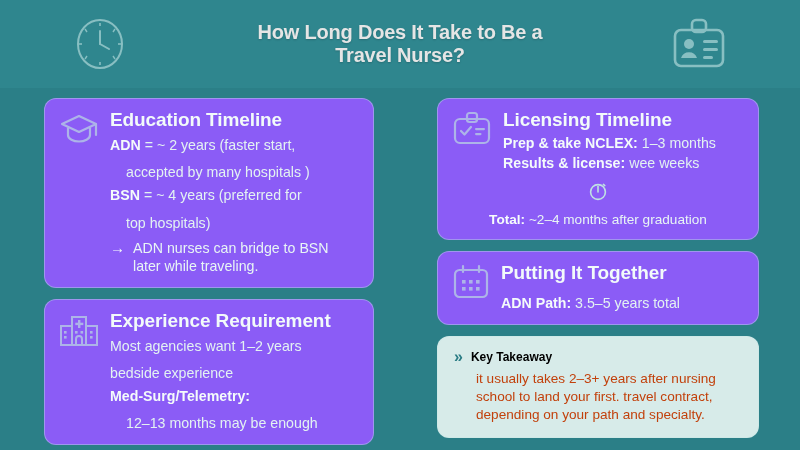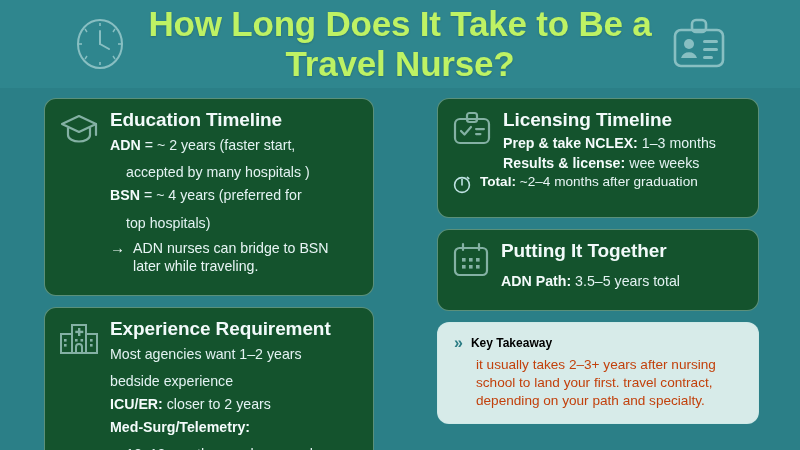--- a/index.html
+++ b/index.html
@@ -15,39 +15,39 @@
   
   .header-band{
     position:absolute; left:0; top:0; width:800px; height:88px;
     background:#2f868e;
   }
   .header-inner{
     position:absolute; left:0; top:0; width:800px; height:88px;
     display:flex; align-items:center; justify-content:center;
   }
   .title{
-    font-size:35px; font-weight:bold; line-height:1.13;
-    text-align:center; letter-spacing:-0.2px; color:#bef264;
+    font-size:20px; font-weight:bold; line-height:1.13;
+    text-align:center; letter-spacing:-0.2px; color:#e5e5e5;
     text-shadow:0 1px 2px rgba(0,0,0,.18);
     max-width:520px;
   }
   .hdr-icon{ position:absolute; opacity:.62; }
   .hdr-icon.clock{ left:74px; top:16px; }
   .hdr-icon.badge{ left:667px; top:12px; }
 
   
   .col{ position:absolute; }
   .col-left{ left:44px;  top:98px;  width:330px; }
   .col-right{ left:437px; top:98px; width:322px; }
 
   .card{
     border:1px solid rgba(190,228,228,.42);
     border-radius:12px;
-    background:#14532d;
-    padding:10px 14px 20px 14px;
+    background:#8b5cf6;
+    padding:10px 14px 12px 14px;
     margin-bottom:11px;
     position:relative;
   }
   .card.accent{
     background:#d7ebe9;
     border-color:rgba(190,228,228,.30);
     color:#1d6a72;
     padding:11px 14px 13px 16px;
   }
 
@@ -68,22 +68,22 @@
   
   .lic .line{ margin-top:2px; font-size:14.2px; }
 
   .arrow-row{
     display:flex; gap:8px; align-items:flex-start;
     font-size:14.2px; line-height:1.27; color:#e8f5f5; margin-top:7px;
   }
   .arrow-row .arw{ font-weight:bold; font-size:15px; line-height:1.2; color:#f4fbfb; }
 
   .total-row{
-    display:flex; align-items:flex-start; gap:8px;
-    margin-top:2px; font-size:13.6px; color:#e8f5f5;
+    display:flex; align-items:center; gap:8px;
+    margin-top:9px; font-size:13.6px; color:#e8f5f5;flex-direction:column;
   }
   .total-row .b{ font-weight:bold; color:#f6fcfc; }
 
   
   .kt-head{ display:flex; align-items:center; gap:9px; }
   .kt-chev{ font-weight:bold; font-size:16px; color:#2a7c84; letter-spacing:-1px; }
   .kt-title{ font-size:12px; font-weight:bold; color:#000000; }
   .kt-text{
     font-size:13.6px; line-height:1.33; color:#c2410c;
     padding-left:22px; margin-top:4px;
@@ -181,23 +181,20 @@
           <rect x="31" y="24" width="2.6" height="2.6" fill="#bfe2e2"></rect>
           <path d="M17 33 v-6 a3 3 0 0 1 6 0 v6" fill="none" stroke="#bfe2e2" stroke-width="2"></path>
         </svg>
       </span>
       <div class="card-body">
         <div class="card-title">Experience Requirement</div>
 
         <div class="line">Most agencies want 1–2 years</div>
         <div class="line tight">bedside experience</div>
 
-        <div class="line">
-          <span class="b">ICU/ER:</span><span> closer to 2 years</span>
-        </div>
 
         <div class="line">
           <span class="b">Med-Surg/Telemetry:</span>
         </div>
         <div class="line tight indent">12–13 months may be enough</div>
       </div>
     </div>
   </div>
 
 </div>

